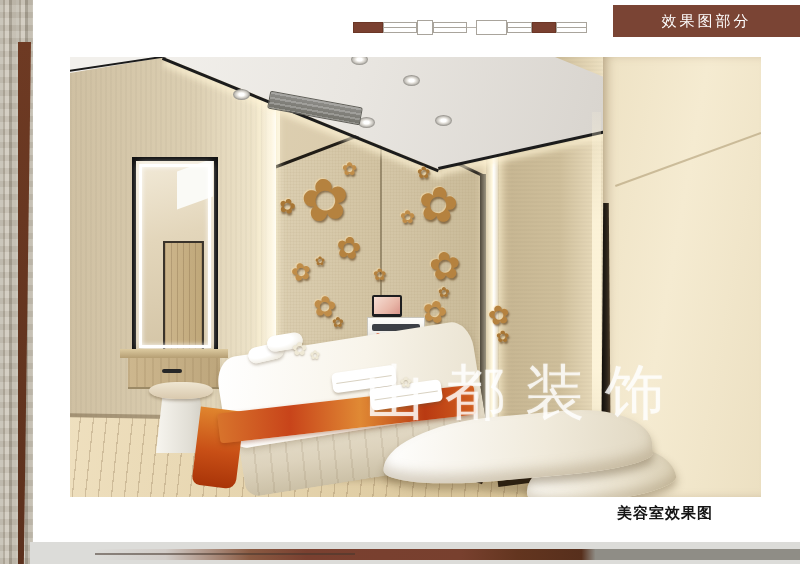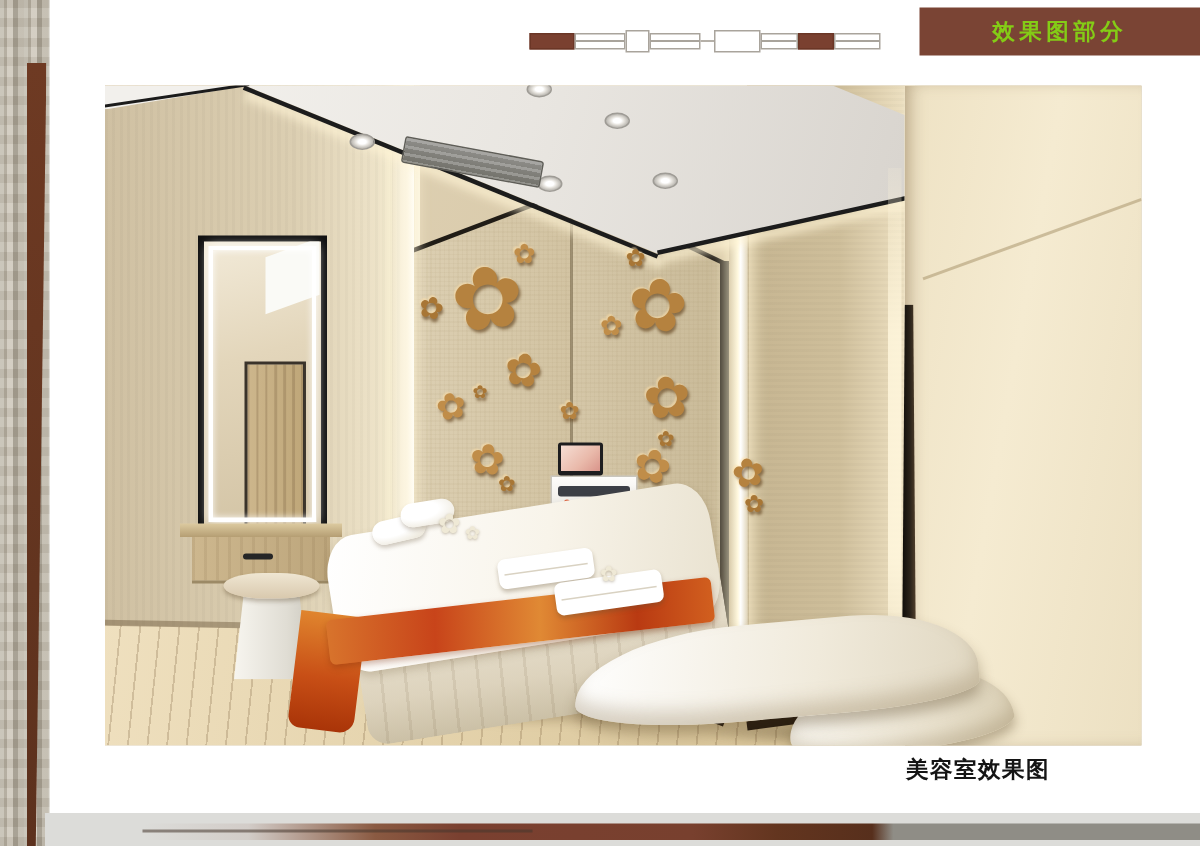--- a/index.html
+++ b/index.html
@@ -19,24 +19,24 @@
   .doc-title{position:absolute;left:72px;top:13px;font-size:19px;font-weight:bold;color:#141414;
     letter-spacing:1px;white-space:nowrap;}
   .ornament{position:absolute;left:353px;top:19px;height:16px;display:flex;align-items:center;}
   .orn{height:11px;box-sizing:border-box;}
   .orn-brown{width:30px;background:#7a4030;border:1px solid #6b3626;}
   .orn-line{width:34px;border:1px solid #a9a49c;background:linear-gradient(to bottom,transparent 44%,#a9a49c 44%,#a9a49c 56%,transparent 56%);}
   .orn-box{width:16px;height:15px;border:1px solid #a9a49c;background:#fff;}
   .orn-gap{width:9px;background:linear-gradient(to bottom,transparent 44%,#b5b0a8 44%,#b5b0a8 56%,transparent 56%);}
   .section-box{position:absolute;left:613px;top:5px;width:187px;height:32px;background:#7a4434;
     display:flex;align-items:center;justify-content:center;}
-  .section-box span{color:#84cc16;font-size:15px;font-weight:bold;letter-spacing:3px;}
-
-  
-  .caption{position:absolute;left:604px;top:504px;font-size:15px;font-weight:bold;color:#141414;letter-spacing:1px;}
+  .section-box span{color:#ffffff;font-size:15px;font-weight:normal;letter-spacing:3px;}
+
+  
+  .caption{position:absolute;left:617px;top:504px;font-size:15px;font-weight:bold;color:#141414;letter-spacing:1px;}
   .bottom-bar{position:absolute;left:30px;right:0;top:542px;height:22px;background:#dcdcd9;}
   .bottom-stripe{position:absolute;left:65px;right:0;top:7px;height:11px;
     background:linear-gradient(90deg, rgba(122,64,48,0) 0%, rgba(122,64,48,0.10) 10%, #8a5a42 22%, #7a4030 30%,
        #78402e 52%, #63351f 60%, #572f1c 69%, #8f8d86 71%, #8f8d86 100%);}
   .bottom-line{position:absolute;left:65px;width:260px;top:11px;height:2px;background:rgba(70,55,45,0.55);}
 
   
   .artwork{position:absolute;left:70px;top:57px;width:691px;height:440px;overflow:hidden;
     background:linear-gradient(115deg,#e3d6ba 0%,#d8c9a9 45%,#cbbb98 70%,#d6c8a8 100%);}
 
@@ -351,20 +351,21 @@
 
     <div class="aw handle-glow"></div>
     <div class="aw wardrobe"></div>
     <div class="aw wardrobe-seam"></div>
     <div class="aw handle"></div>
 
     <div class="aw bench-shadow"></div>
     <div class="aw bench2"></div>
     <div class="aw bench1"></div>
 
+    <div class="wm wm-name">山都装饰</div>
   </div>
 
   <div class="caption">美容室效果图</div>
   <div class="bottom-bar">
     <div class="bottom-stripe"></div>
     <div class="bottom-line"></div>
   </div>
 
 </div>
 

